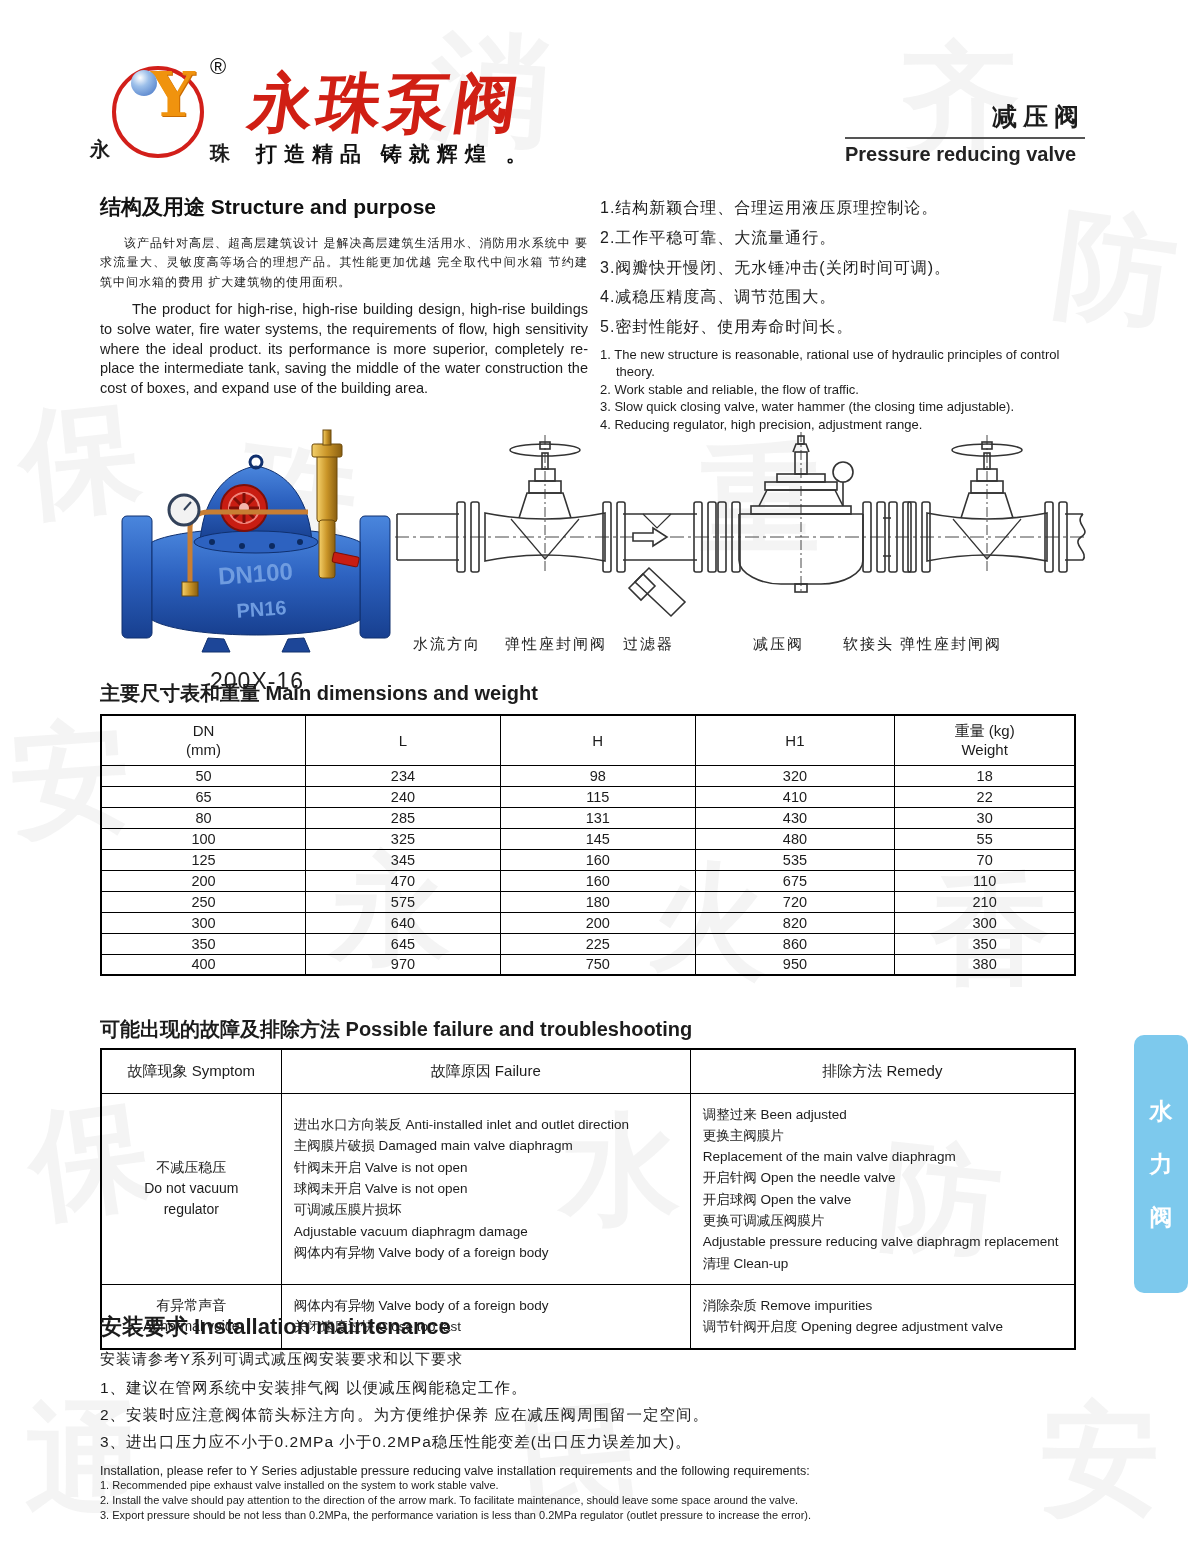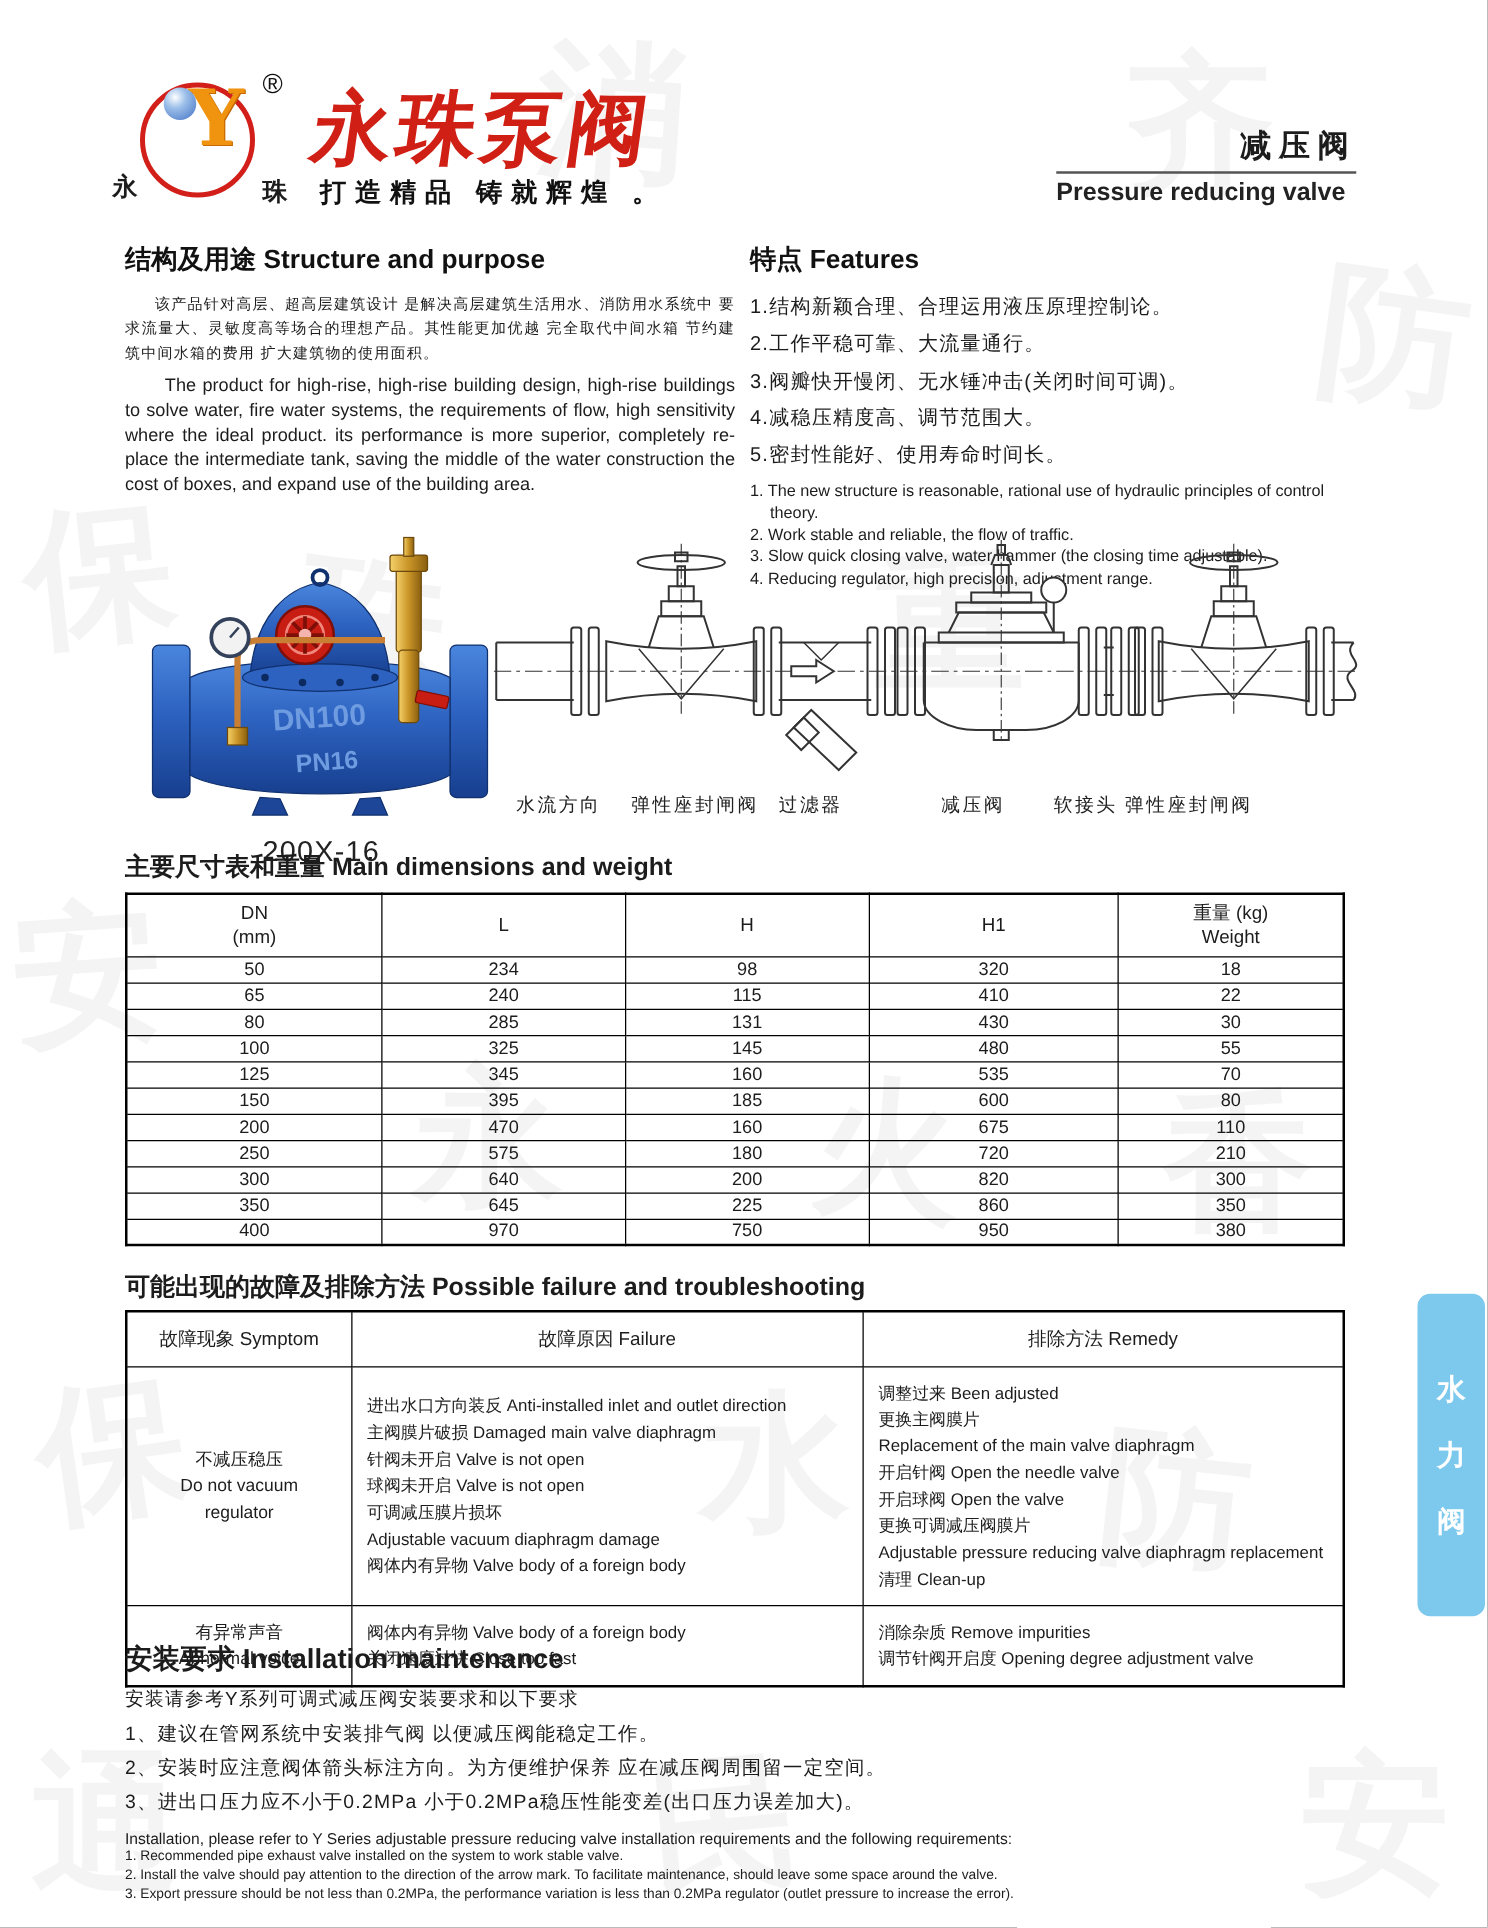--- a/index.html
+++ b/index.html
@@ -132,21 +132,20 @@
     <div class="title-en">Pressure reducing valve</div>
   </div>
 
   <div class="col-left">
     <h2 class="sec">结构及用途  Structure and purpose</h2>
     <div class="para-zh">该产品针对高层、超高层建筑设计  是解决高层建筑生活用水、消防用水系统中  要求流量大、灵敏度高等场合的理想产品。其性能更加优越  完全取代中间水箱  节约建筑中间水箱的费用  扩大建筑物的使用面积。</div>
     <div class="para-en">The product for high-rise, high-rise building design, high-rise buildings to solve water, fire water systems, the requirements of flow, high sensitivity where the ideal product. its performance is more superior, completely re-place the intermediate tank, saving the middle of the water construction the cost of boxes, and expand use of the building area.</div>
   </div>
 
   <div class="col-right">
-    <h2 class="sec">特点  Features</h2>
     <div class="feat-zh">
         <div>1.结构新颖合理、合理运用液压原理控制论。</div>
         <div>2.工作平稳可靠、大流量通行。</div>
         <div>3.阀瓣快开慢闭、无水锤冲击(关闭时间可调)。</div>
         <div>4.减稳压精度高、调节范围大。</div>
         <div>5.密封性能好、使用寿命时间长。</div>
       </div>
     <div class="feat-en">
         <div>1. The new structure is reasonable, rational use of hydraulic principles of control theory.</div>
         <div>2. Work stable and reliable, the flow of traffic.</div>
@@ -324,27 +323,20 @@
           <td>145</td>
           <td>480</td>
           <td>55</td>
         </tr>
         <tr>
           <td>125</td>
           <td>345</td>
           <td>160</td>
           <td>535</td>
           <td>70</td>
-        </tr>
-        <tr>
-          <td>150</td>
-          <td>395</td>
-          <td>185</td>
-          <td>600</td>
-          <td>80</td>
         </tr>
         <tr>
           <td>200</td>
           <td>470</td>
           <td>160</td>
           <td>675</td>
           <td>110</td>
         </tr>
         <tr>
           <td>250</td>

